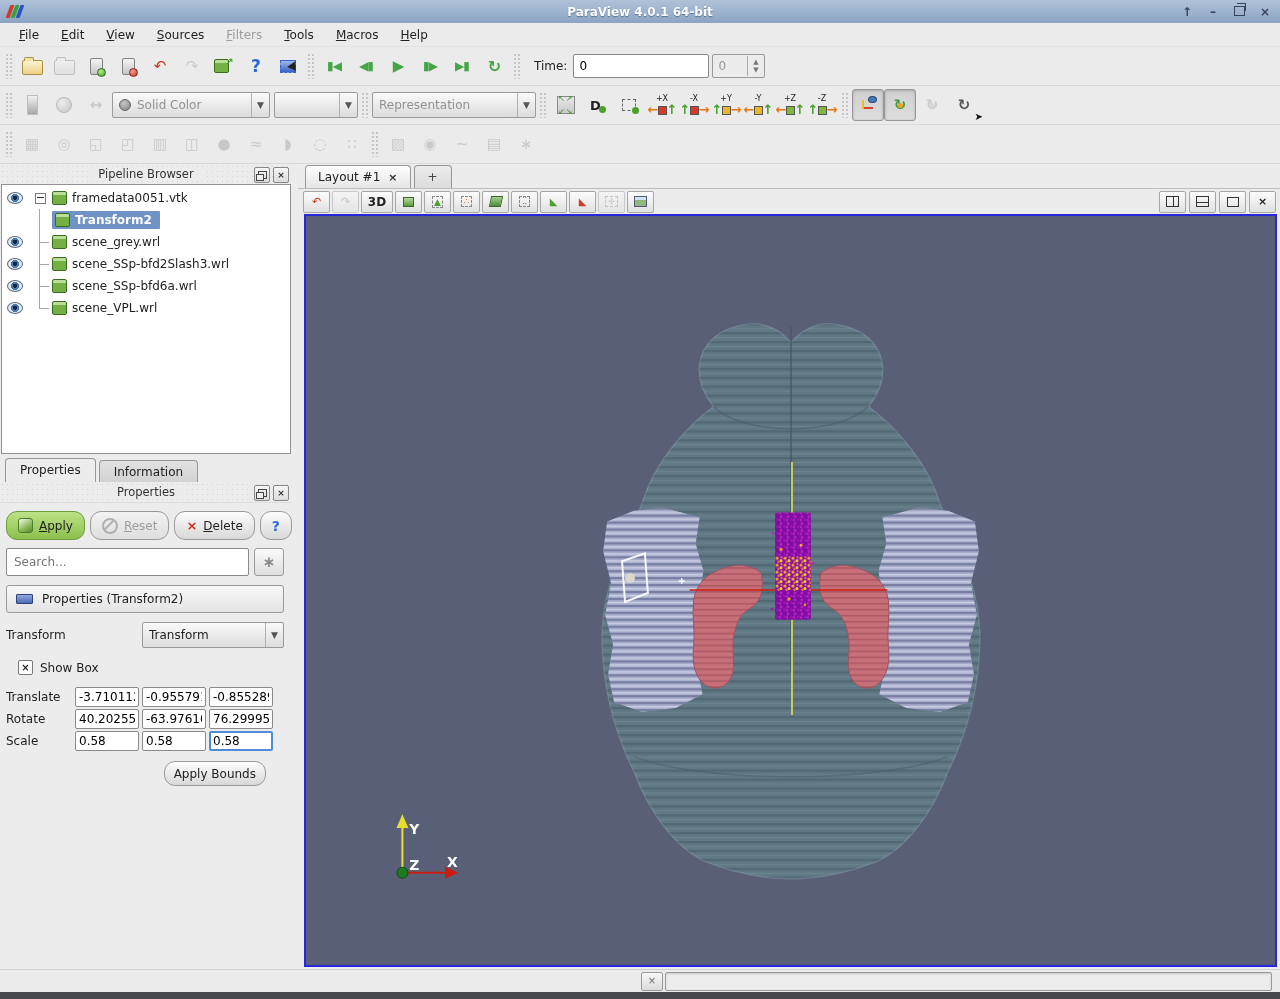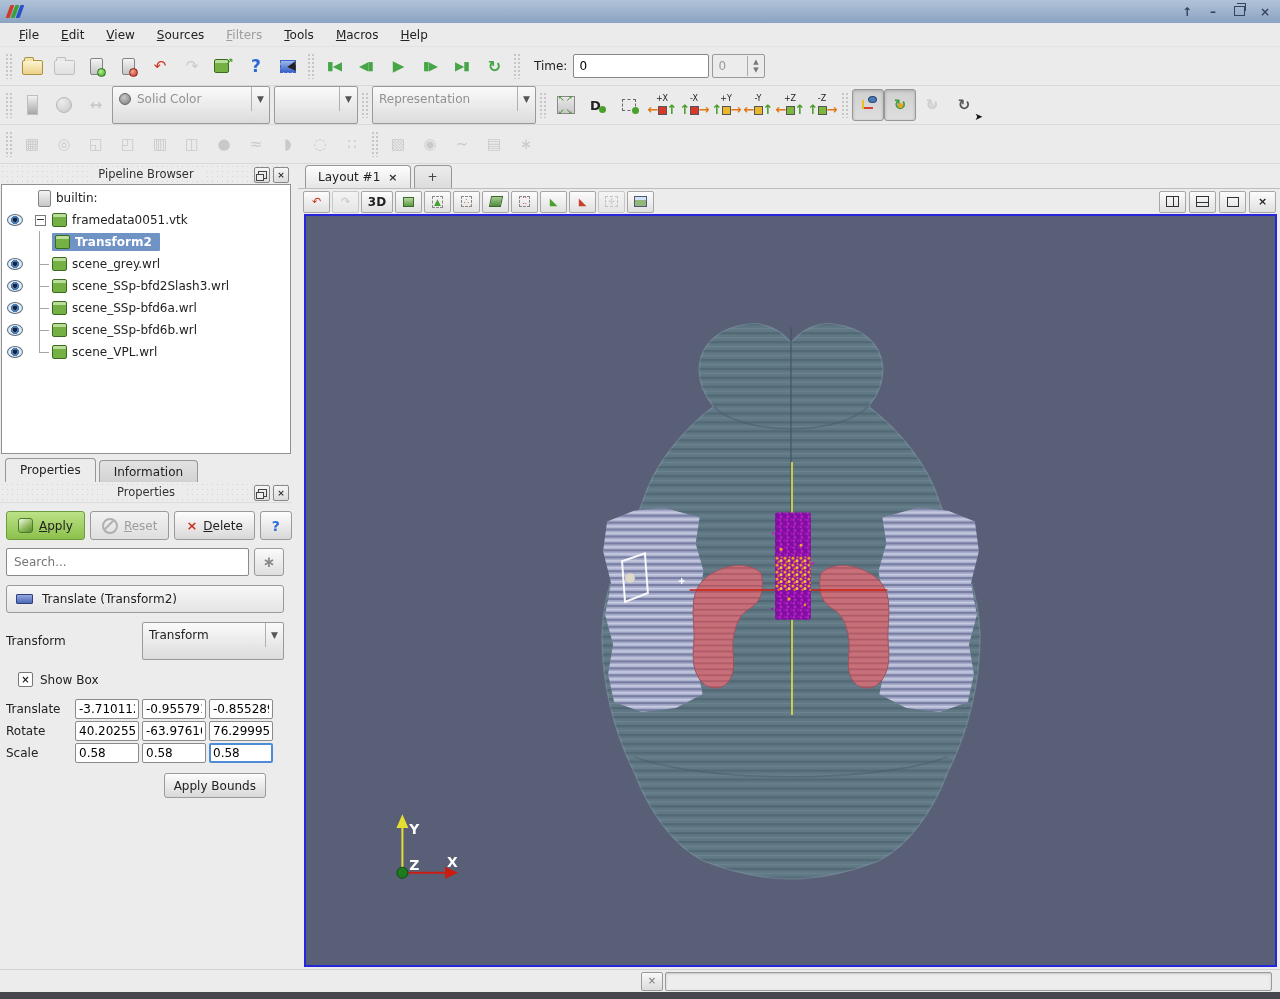--- a/index.html
+++ b/index.html
@@ -35,21 +35,21 @@
   .icon-folder::before{content:"";position:absolute;top:-4px;left:1px;width:8px;height:3px;background:#f4e3a8;border:1px solid #a8923f;border-bottom:none;border-radius:2px 2px 0 0;}
   .icon-folder.gray-f{background:linear-gradient(#f4f4f4,#d4d4d4);border-color:#8c8c8c;}
   .icon-folder.gray-f::before{background:#e8e8e8;border-color:#8c8c8c;}
   .icon-server{width:11px;height:15px;background:linear-gradient(#f4f4f4,#c6c6c6);border:1px solid #838383;border-radius:2px;position:relative;}
   .icon-server::after{content:"";position:absolute;width:7px;height:7px;border-radius:50%;right:-4px;bottom:-3px;}
   .icon-server.connect::after{background:radial-gradient(circle at 35% 35%,#b8f088,#3f9e2f);border:1px solid #2a701c;}
   .icon-server.disconnect::after{background:radial-gradient(circle at 35% 35%,#f0a898,#c83020);border:1px solid #8c2012;}
   .icon-cube-sm{width:13px;height:12px;background:linear-gradient(180deg,#bade9a 0 3px,#74b044 3px);border:1px solid #3a6a1e;border-radius:2px;}
   .icon-capture{width:14px;height:11px;border:1px dashed #3a62c8;background:linear-gradient(#9db8e8,#3a62c8);position:relative;}
   .icon-capture::after{content:"";position:absolute;right:-5px;bottom:-4px;border:5px solid transparent;border-top:8px solid #222;transform:rotate(-35deg);}
-  .combo{height:24px;border:1px solid #9a9a9a;border-radius:2px;background:linear-gradient(#fafafa,#dcdcdc);display:flex;align-items:center;padding:0 0 12px 6px;font-size:12px;flex:0 0 auto;}
+  .combo{height:24px;border:1px solid #9a9a9a;border-radius:2px;background:linear-gradient(#fafafa,#dcdcdc);display:flex;align-items:center;padding:0 0 0 6px;font-size:12px;flex:0 0 auto;}
   .combo.disabled{color:#929292;}
   .combo .c-arrow{margin-left:auto;align-self:stretch;display:flex;align-items:center;border-left:1px solid #b0b0b0;padding:0 5px;color:#555;font-size:9px;}
   .combo .dotc{width:10px;height:10px;border-radius:50%;background:radial-gradient(circle at 40% 35%,#c8c8c8,#7c7c7c);border:1px solid #666;margin-right:6px;}
   .tlabel{margin:0 6px 0 10px;}
   input.time{width:124px;height:20px;border:1px solid #888;border-radius:2px;padding:1px 5px;font-size:12px;font-family:inherit;}
   .spin{width:46px;height:22px;border:1px solid #9a9a9a;border-radius:2px;background:#ececec;color:#9a9a9a;display:flex;align-items:center;padding-left:5px;position:relative;margin-left:3px;}
   .spin .arrows{position:absolute;right:1px;top:1px;bottom:1px;width:15px;border-left:1px solid #aaa;display:flex;flex-direction:column;align-items:center;justify-content:center;font-size:7px;color:#777;}
   .axbtn{display:flex;flex-direction:column;align-items:center;justify-content:center;line-height:1;}
   .axbtn .axl{font-size:8px;color:#222;}
   .axbtn .axg{font-size:13px;font-weight:bold;letter-spacing:-1px;}
@@ -96,21 +96,21 @@
   .tlabel2{margin-left:5px;white-space:nowrap;}
   .cubegap{margin-left:2px;}
   .selrow{display:flex;align-items:center;background:#7093c6;color:#fff;font-weight:bold;padding:2px 8px 2px 3px;border-radius:1px;gap:5px;}
 
   .ptabs{height:26px;flex:0 0 26px;display:flex;align-items:flex-end;padding-left:5px;gap:3px;background:#ececec;margin-top:2px;}
   .ptab{border:1px solid #979797;border-bottom:none;border-radius:4px 4px 0 0;padding:4px 14px 3px;background:linear-gradient(#e2e2e2,#d2d2d2);font-size:12px;}
   .ptab.active{background:#ececec;position:relative;top:0;padding-bottom:5px;}
 
   .props{flex:1;background:#ececec;padding:8px 8px 0 6px;display:flex;flex-direction:column;min-height:0;border-top:1px solid #dcdcdc;}
   .btnrow{display:flex;gap:5px;}
-  .btn{height:27px;border:1px solid #9a9a9a;border-radius:3px;background:linear-gradient(#fdfdfd,#d8d8d8);display:flex;align-items:center;justify-content:center;gap:6px;padding:0 11px;font-size:12px;}
+  .btn{height:27px;border:1px solid #9a9a9a;border-radius:11px;background:linear-gradient(#fdfdfd,#d8d8d8);display:flex;align-items:center;justify-content:center;gap:6px;padding:0 11px;font-size:12px;}
   .btn .btn-label{display:inline-block;}
   .btn .btn-label::first-letter{text-decoration:underline;}
   .btn.apply{background:linear-gradient(#bce287,#8cc04c);border-color:#6d9c3c;}
   .btn.apply .ap-ic{width:13px;height:13px;border-radius:3px;background:linear-gradient(145deg,#f2fae8,#8cb858 60%,#5a8c34);border:1px solid #4a7c2a;}
   .btn.disabled{color:#9d9d9d;background:linear-gradient(#f2f2f2,#dedede);}
   .btn.disabled .rs-ic{width:12px;height:12px;border-radius:50%;border:2px solid #b0b0b0;position:relative;}
   .btn.disabled .rs-ic::after{content:"";position:absolute;left:-1px;top:4px;width:12px;border-top:2px solid #b0b0b0;transform:rotate(-45deg);}
   .del-x{color:#cc2a1a;font-weight:bold;font-size:13px;}
   .help-q{color:#2a6ad4;font-weight:bold;font-size:14px;}
   .searchrow{display:flex;gap:5px;margin-top:8px;}
@@ -159,20 +159,21 @@
 <body>
 
 <div class="window">
 
   <div class="titlebar">
     <div class="logo">
         <span class="l1"></span>
         <span class="l2"></span>
         <span class="l3"></span>
       </div>
+    <div class="title">ParaView 4.0.1 64-bit</div>
     <div class="win-controls">
       <span class="wc">↑</span>
       <span class="wc">–</span>
       <span class="wc"><span class="ic-restore"></span></span>
       <span class="wc">×</span>
     </div>
   </div>
 
   <div class="menubar">
     <span class="menu-item">File</span>
@@ -387,26 +388,20 @@
         <span class="dock-btns">
           <span class="dock-btn">
               <span class="ic-float"></span>
             </span>
           <span class="dock-btn">×</span>
         </span>
       </div>
 
       <div class="tree">
         <div class="trow">
-          <span class="eyecol"></span>
-            <span class="indent8"></span>
-          <span class="icon-server" style="margin-left:2px;"></span>
-          <span class="tlabel2">builtin:</span>
-        </div>
-        <div class="trow">
           <span class="eyecol">
               <span class="eye"></span>
             </span>
           <span class="expander"></span>
           <span class="icon-cube-sm cubegap"></span>
           <span class="tlabel2">framedata0051.vtk</span>
         </div>
         <div class="trow">
           <span class="eyecol"></span>
           <span class="conn trunk"></span>
@@ -436,28 +431,20 @@
               <span class="eye"></span>
             </span>
           <span class="conn stub"></span>
           <span class="icon-cube-sm"></span>
           <span class="tlabel2">scene_SSp-bfd6a.wrl</span>
         </div>
         <div class="trow">
           <span class="eyecol">
               <span class="eye"></span>
             </span>
-          <span class="conn stub"></span>
-          <span class="icon-cube-sm"></span>
-          <span class="tlabel2">scene_SSp-bfd6b.wrl</span>
-        </div>
-        <div class="trow">
-          <span class="eyecol">
-              <span class="eye"></span>
-            </span>
           <span class="conn endstub"></span>
           <span class="icon-cube-sm"></span>
           <span class="tlabel2">scene_VPL.wrl</span>
         </div>
       </div>
 
       <div class="ptabs">
         <span class="ptab active">Properties</span>
         <span class="ptab">Information</span>
       </div>
@@ -493,21 +480,21 @@
 
         <div class="searchrow">
           <input class="search" placeholder="Search..." style="">
           <span class="gearbtn">
               <span>∗</span>
             </span>
         </div>
 
         <div class="section">
           <span class="ic-minus"></span>
-          <span>Translate (Transform2)</span>
+          <span>Properties (Transform2)</span>
         </div>
 
         <div class="frow">
           <span class="flabel">Transform</span>
           <span class="combo en">
             <span>Transform</span>
             <span class="c-arrow">▼</span>
           </span>
         </div>
 

